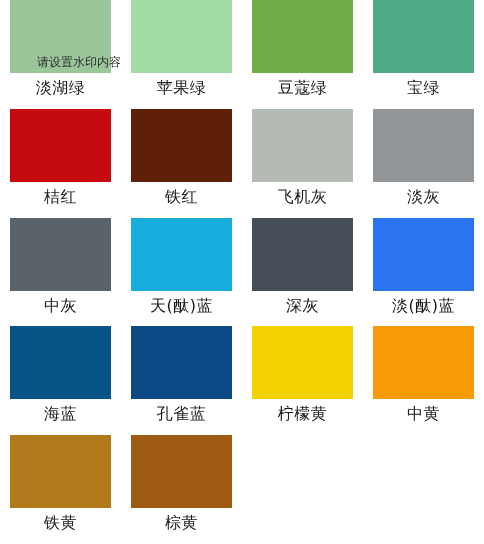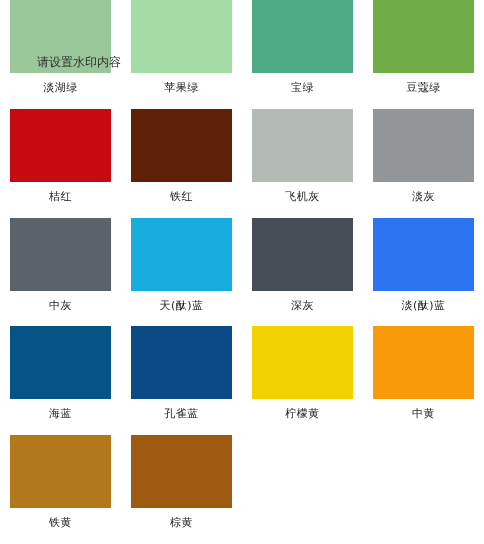--- a/index.html
+++ b/index.html
@@ -29,21 +29,21 @@
     align-items: center;
     box-sizing: border-box;
     padding: 0 10px;
   }
   .swatch-chip {
     width: 100%;
     height: 73px;
     position: relative;
   }
   .swatch-label {
-    font-size: 11px;
+    font-size: 16px;
     line-height: 30px;
     color: #1a1a1a;
     text-align: center;
     letter-spacing: 0.5px;
     white-space: nowrap;
   }
   .watermark {
     position: absolute;
     right: -10px;
     bottom: 2px;
@@ -62,26 +62,26 @@
       <div class="swatch-chip" style="background: rgb(154, 199, 154);">
         <div class="watermark" style="color: rgb(45, 45, 45);">请设置水印内容</div>
       </div>
       <div class="swatch-label">淡湖绿</div>
     </div>
     <div class="swatch-cell">
       <div class="swatch-chip" style="background: rgb(163, 220, 165);"></div>
       <div class="swatch-label">苹果绿</div>
     </div>
     <div class="swatch-cell">
+      <div class="swatch-chip" style="background: rgb(112, 173, 71);"></div>
+      <div class="swatch-label">豆蔻绿</div>
+    </div>
+    <div class="swatch-cell">
       <div class="swatch-chip" style="background: rgb(79, 171, 133);"></div>
       <div class="swatch-label">宝绿</div>
-    </div>
-    <div class="swatch-cell">
-      <div class="swatch-chip" style="background: rgb(112, 173, 71);"></div>
-      <div class="swatch-label">豆蔻绿</div>
     </div>
     <div class="swatch-cell">
       <div class="swatch-chip" style="background: rgb(197, 11, 16);"></div>
       <div class="swatch-label">桔红</div>
     </div>
     <div class="swatch-cell">
       <div class="swatch-chip" style="background: rgb(94, 33, 7);"></div>
       <div class="swatch-label">铁红</div>
     </div>
     <div class="swatch-cell">

